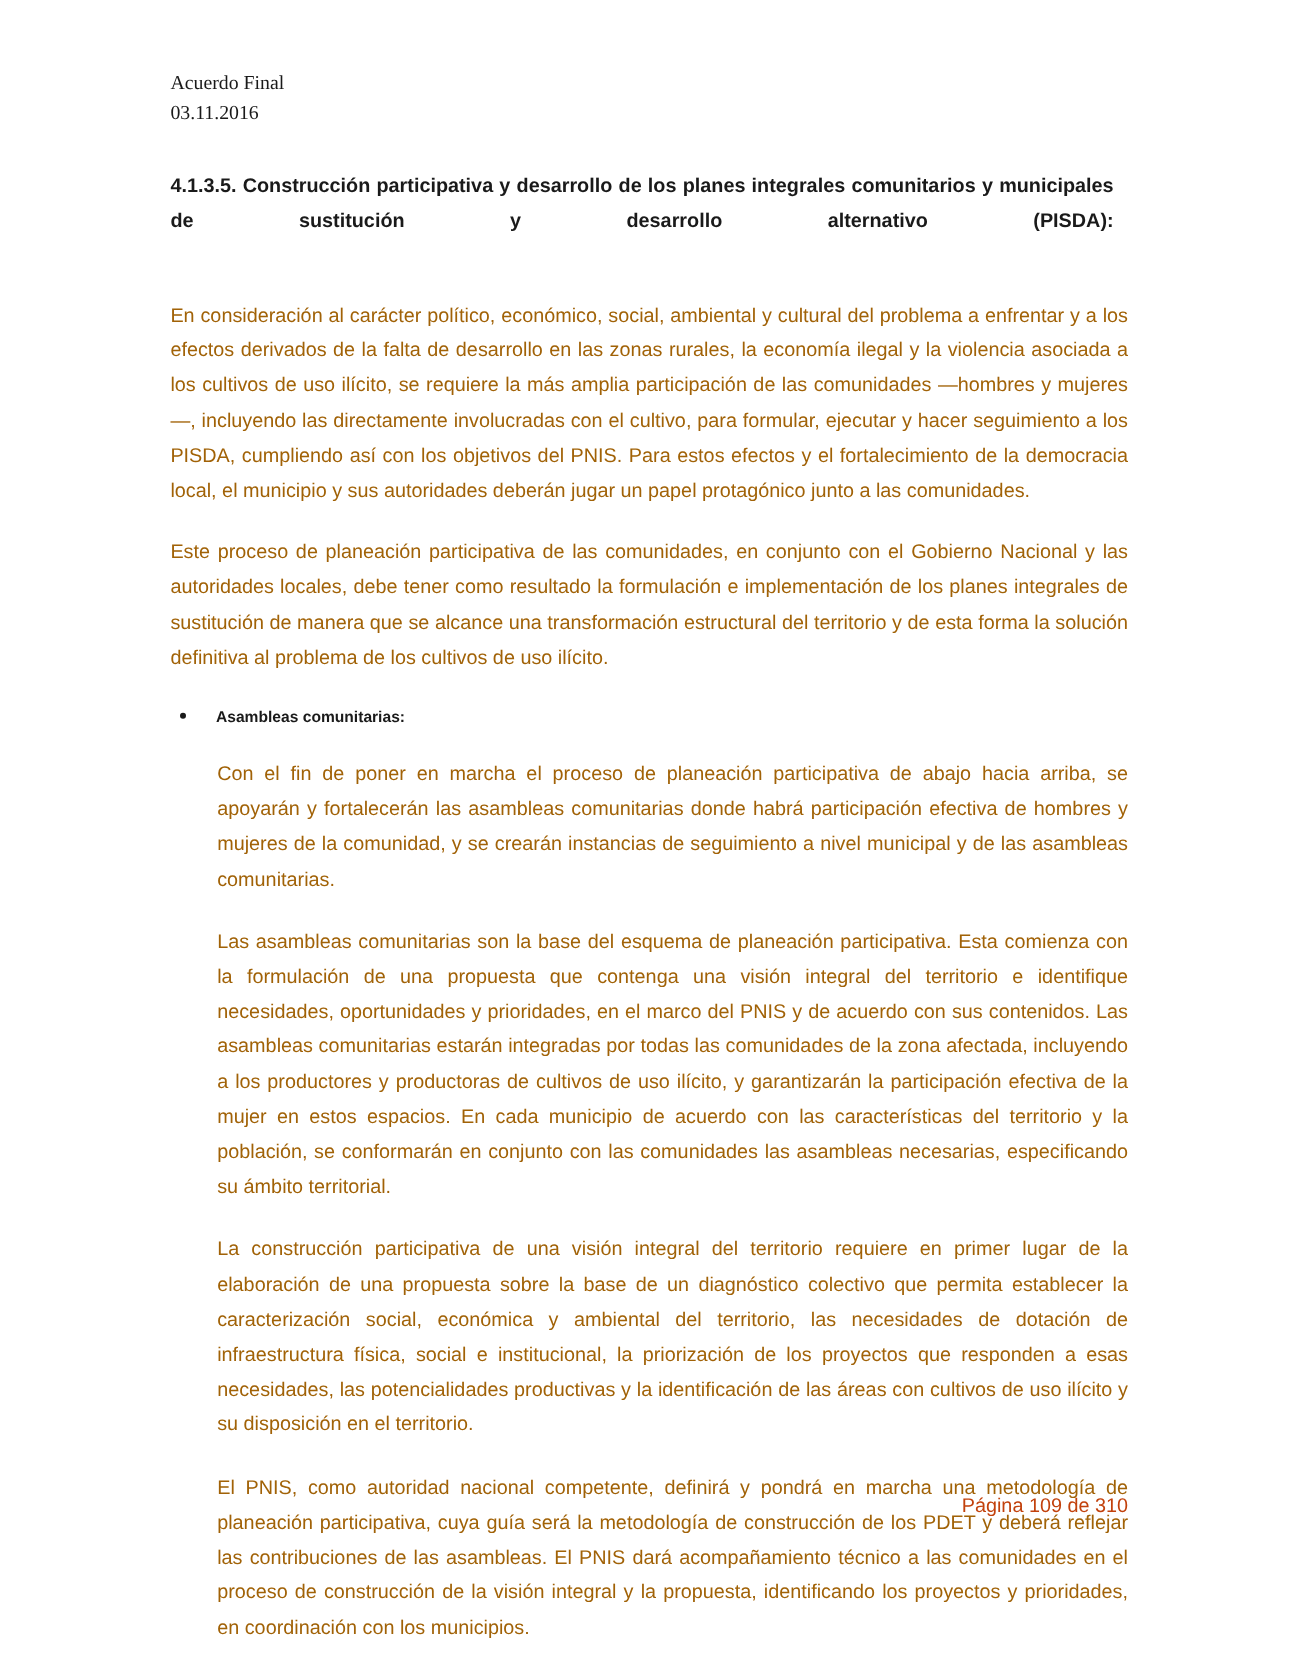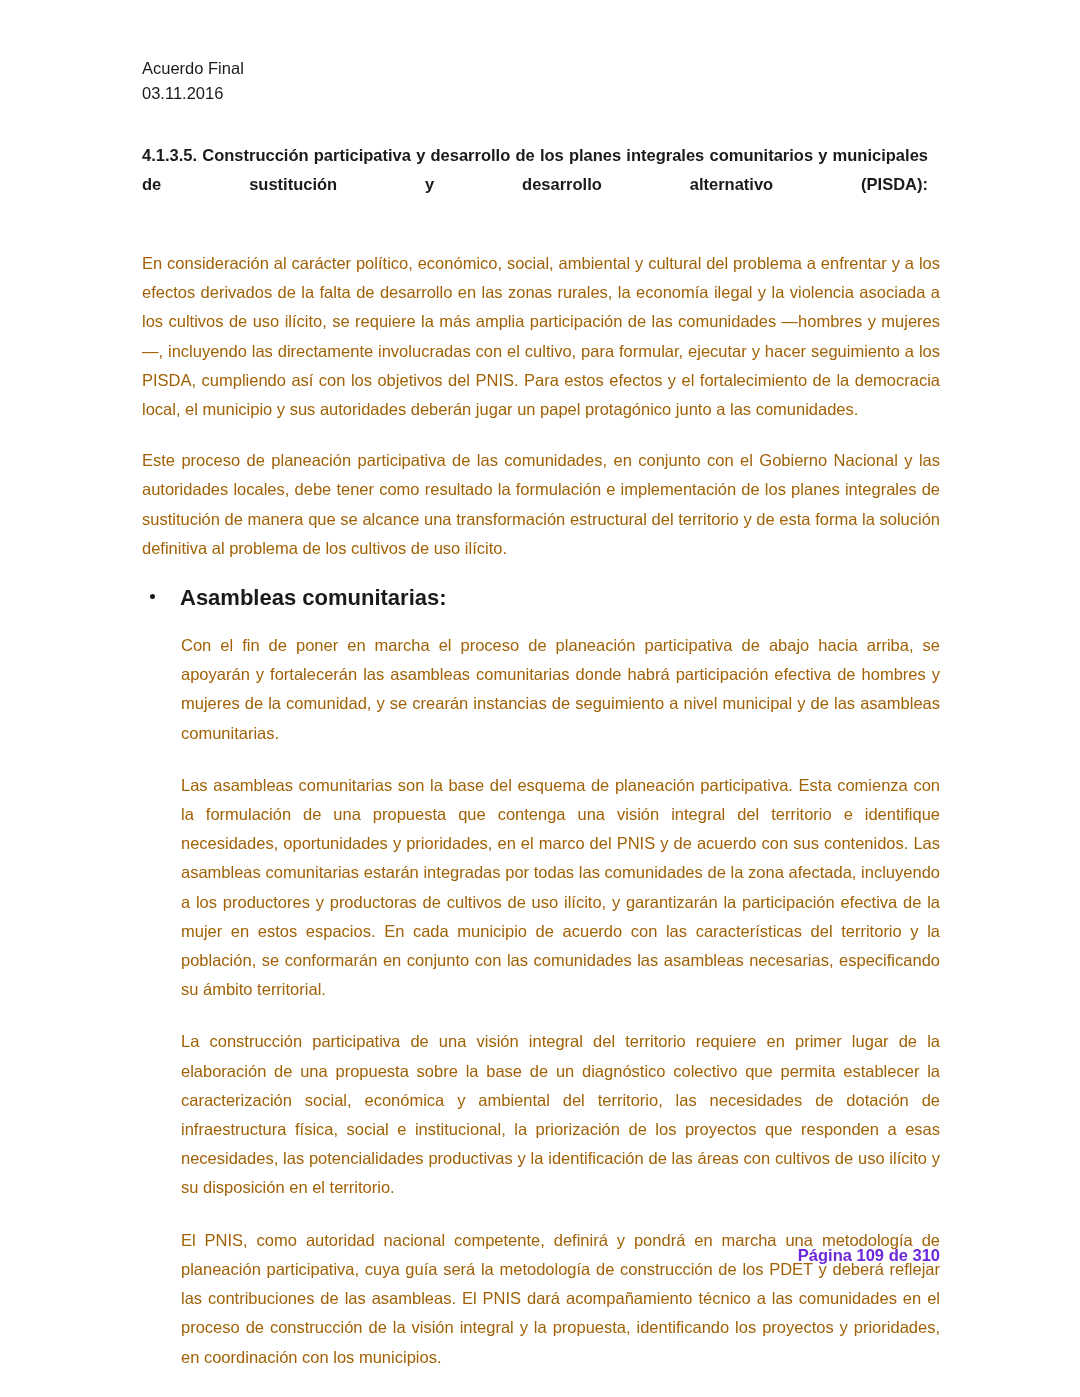--- a/index.html
+++ b/index.html
@@ -29,20 +29,21 @@
     position: absolute;
     left: 142px;
     top: 56px;
     width: 798px;
   }
   .doc-header .hline {
     font-size: 16.5px;
     line-height: 25px;
     color: #1a1a1a;
     white-space: pre;
+    font-family: Liberation Serif, serif;
   }
 
   
   .content {
     position: absolute;
     left: 142px;
     top: 141px;
     width: 798px;
   }
 
@@ -82,21 +83,21 @@
   .bullet-dot {
     position: absolute;
     left: 8px;
     top: 9px;
     width: 5px;
     height: 5px;
     border-radius: 50%;
     background: #1a1a1a;
   }
   .bullet-label {
-    font-size: 22px;
+    font-size: 13px;
     line-height: 25px;
     font-weight: bold;
     color: #1a1a1a;
   }
 
   
   .sub-block {
     margin-left: 39px;
     width: 759px;
   }
@@ -109,22 +110,21 @@
 
   
   .doc-footer {
     position: absolute;
     left: 142px;
     top: 1243px;
     width: 798px;
     text-align: right;
     font-size: 16.5px;
     line-height: 24px;
-    color: #6d28d9;
-    font-weight: bold;
+    color: #c2410c;
   }
 </style>
 </head>
 <body>
 
 <div class="page">
 
   <div class="doc-header">
     <div class="hline">Acuerdo Final</div>
     <div class="hline">03.11.2016</div>

